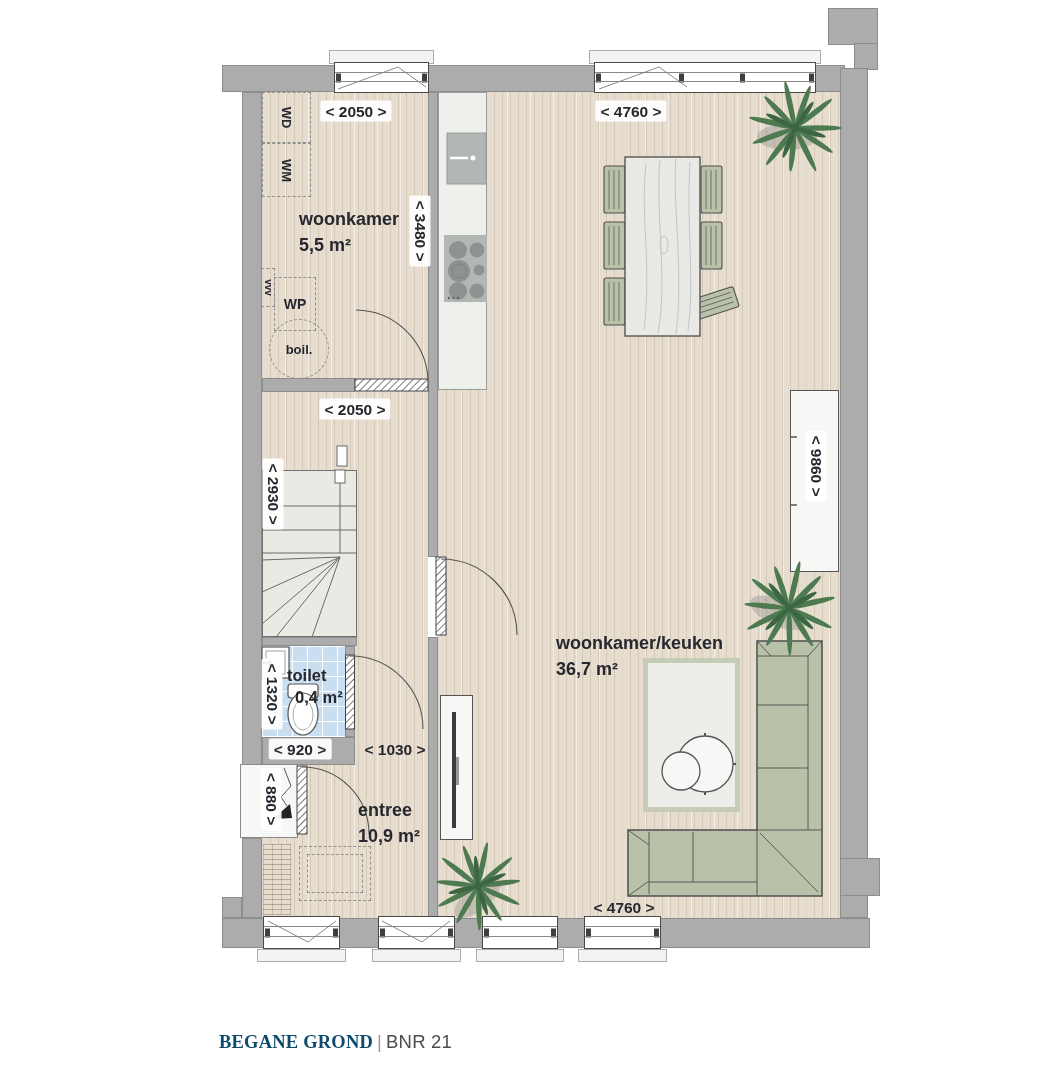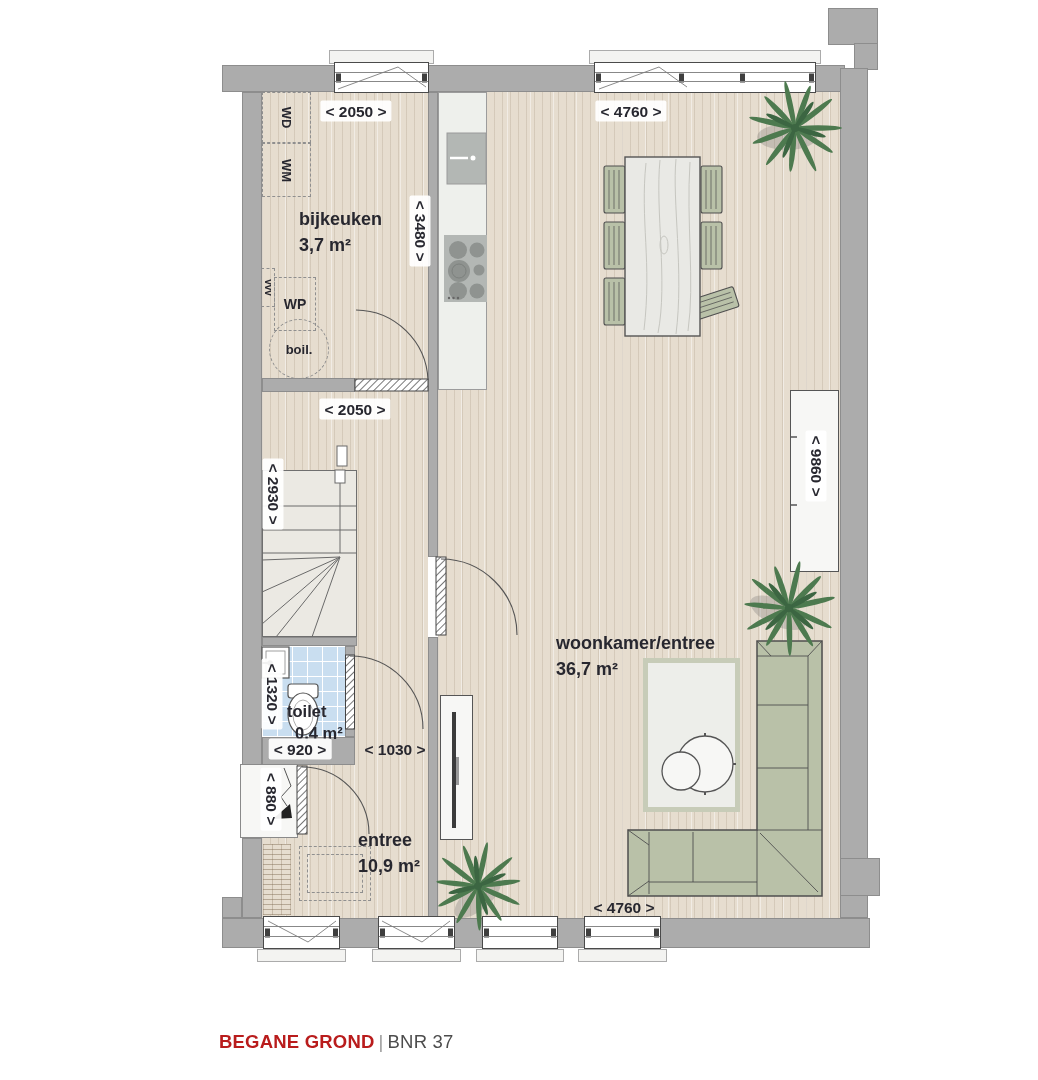--- a/index.html
+++ b/index.html
@@ -31,21 +31,21 @@
        font-size:15.5px;font-weight:600;color:var(--text,#27272f);white-space:nowrap;
        transform:translate(-50%,-50%);line-height:21px;}
   .dim.v{transform:translate(-50%,-50%) rotate(90deg);}
   .room{position:absolute;font-size:18px;font-weight:700;color:var(--text,#27272f);line-height:26px;white-space:nowrap;}
   .applbl{position:absolute;font-size:13px;font-weight:700;color:var(--text,#27272f);
        display:flex;align-items:center;justify-content:center;}
   .rot90{transform:rotate(90deg);}
   svg.overlay{position:absolute;left:0;top:0;z-index:4;pointer-events:none;}
   .z1{z-index:1}.z2{z-index:2}.z3{z-index:3}.z5{z-index:5}
   #title{position:absolute;left:219px;top:1031px;font-size:18.5px;z-index:5;letter-spacing:0.2px;}
-  #title .b{font-weight:700;color:#b91c1c;}
+  #title .b{font-weight:700;color:#0c4a6e;font-family:Liberation Serif, serif;}
   #title .sep{color:#9a9a9a;font-weight:400;padding:0 4px;}
   #title .s{color:var(--titleSub,#4d4d4d);font-weight:400;}
 </style>
 </head>
 <body>
 
 <div id="plan">
 
   <div class="floor z1" style="left:262px;top:92px;width:166px;height:826px;"></div>
   <div class="floor z1" style="left:438px;top:92px;width:402px;height:826px;"></div>
@@ -274,44 +274,44 @@
       </g>
     <g>
         <use href="#plantShape" transform="translate(789,608) rotate(25)"></use>
       </g>
     <g>
         <use href="#plantShape" transform="translate(478,886) rotate(-40) scale(0.95)"></use>
       </g>
   </svg>
 
   <div class="room z5" style="left:299px;top:206px;">
-    <div>bijkeuken</div>
-    <div>3,7 m²</div>
+    <div>woonkamer</div>
+    <div>5,5 m²</div>
   </div>
   <div class="room z5" style="left:556px;top:630px;">
-    <div>woonkamer/entree</div>
+    <div>woonkamer/keuken</div>
     <div>36,7 m²</div>
   </div>
-  <div class="room z5" style="left:287px;top:664px;font-size:16.5px;line-height:22px;margin-top:36px;">
+  <div class="room z5" style="left:287px;top:664px;font-size:16.5px;line-height:22px;">
     <div>toilet</div>
     <div style="padding-left:8px;">0,4 m²</div>
   </div>
-  <div class="room z5" style="left:358px;top:827px;">
+  <div class="room z5" style="left:358px;top:797px;">
     <div>entree</div>
     <div>10,9 m²</div>
   </div>
 
   <div class="dim z5" style="left:356px;top:111px;">&lt; 2050 &gt;</div>
   <div class="dim z5" style="left:631px;top:111px;">&lt; 4760 &gt;</div>
   <div class="dim v z5" style="left:420px;top:231px;">&lt; 3480 &gt;</div>
   <div class="dim z5" style="left:355px;top:409px;">&lt; 2050 &gt;</div>
   <div class="dim v z5" style="left:273px;top:494px;">&lt; 2930 &gt;</div>
   <div class="dim v z5" style="left:816px;top:466px;">&lt; 9860 &gt;</div>
   <div class="dim v z5" style="left:272px;top:694px;">&lt; 1320 &gt;</div>
   <div class="dim z5" style="left:300px;top:749px;">&lt; 920 &gt;</div>
   <div class="dim z5" style="left:395px;top:749px;background:transparent;">&lt; 1030 &gt;</div>
   <div class="dim v z5" style="left:271px;top:799px;">&lt; 880 &gt;</div>
   <div class="dim z5" style="left:624px;top:907px;background:transparent;">&lt; 4760 &gt;</div>
 
   <div id="title">
-    <span class="b">BEGANE GROND</span><span class="sep">|</span><span class="s">BNR 37</span>
+    <span class="b">BEGANE GROND</span><span class="sep">|</span><span class="s">BNR 21</span>
   </div>
 </div>
 
 </body></html>

